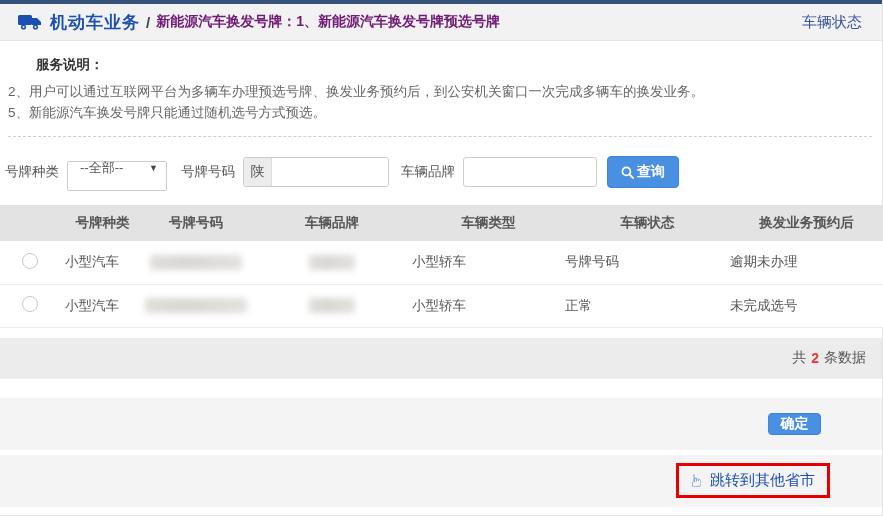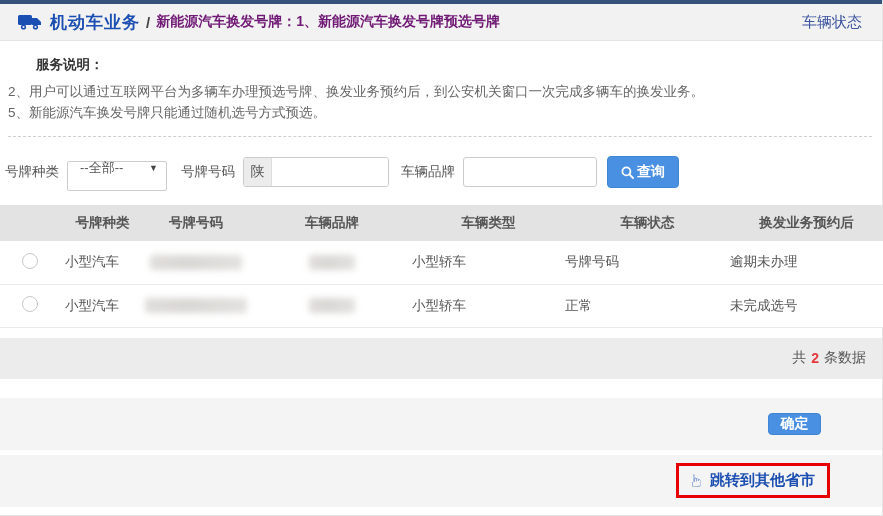--- a/index.html
+++ b/index.html
@@ -105,21 +105,21 @@
   }
   .jump-box {
     margin-right:52px; border:3px solid #e60000; background:#f4f4f4;
     padding:5px 12px 5px 10px; display:flex; align-items:center; gap:6px; cursor:pointer;
   }
   .hand-icon {
     display:inline-block; transform:rotate(-90deg);
     color:#1c4fb2; font-size:17px; line-height:1;
     font-family:"DejaVu Sans",sans-serif;
   }
-  .jump-text { color:#1c4fb2; font-size:15px; font-weight:bold; }
+  .jump-text { color:#1c4fb2; font-size:15px; font-weight:normal; }
 </style>
 </head>
 <body>
 
 <div class="page">
 
   <div class="top-strip"></div>
 
   <div class="header">
     <svg class="truck-icon" viewBox="0 0 24 18">

